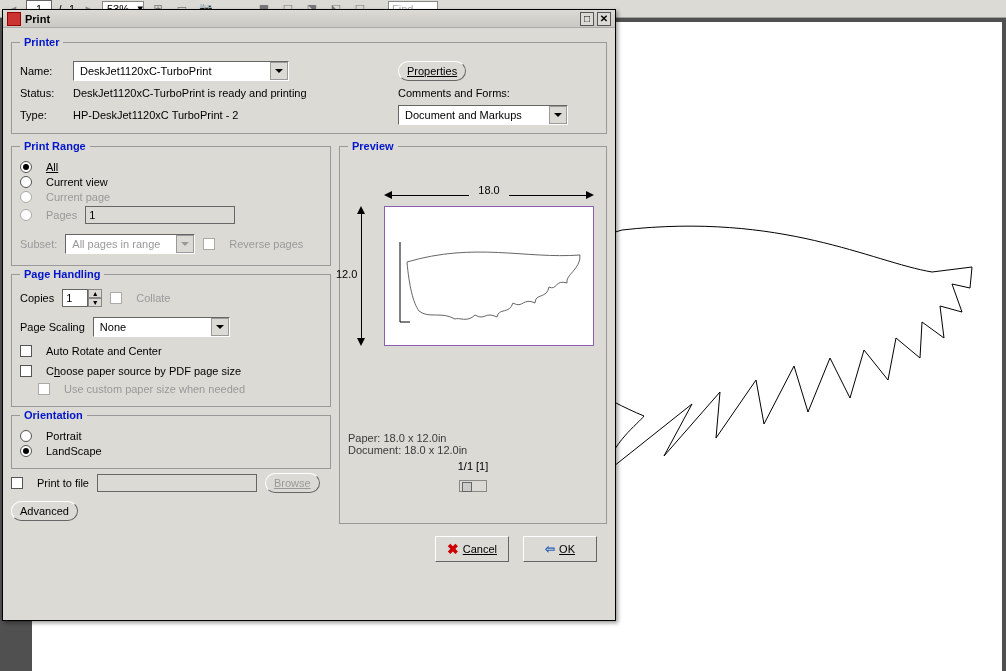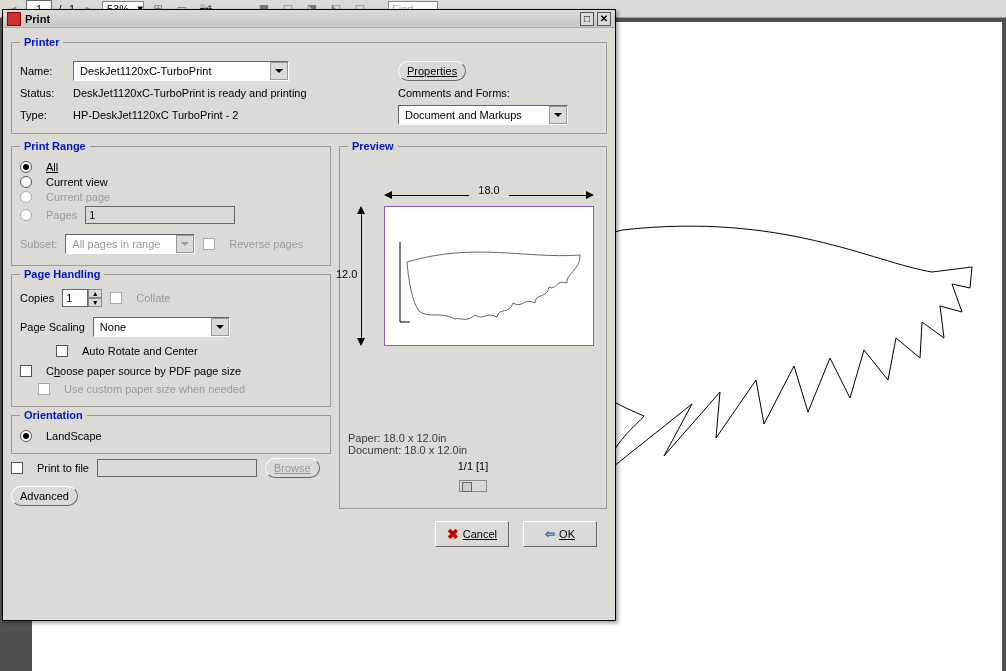--- a/index.html
+++ b/index.html
@@ -218,36 +218,40 @@
             <span class="lbl">Page Scaling</span>
             <div class="combo" style="width:137px;">
               <span class="combo-text">None</span>
               <span class="combo-btn">
                   <svg viewBox="0 0 8 8">
                     <path d="M0 2 L4 6 L8 2 Z" fill="#000"></path>
                   </svg>
                 </span>
             </div>
           </div>
-          <div class="row" style="margin-top:8px;margin-left:36px;">
+          <div class="row" style="margin-top:8px;">
               <span class="check"></span>
               <span>Auto Rotate and Center</span>
             </div>
           <div class="row" style="margin-top:8px;">
               <span class="check"></span>
               <span>C<span class="underline-first">h</span>oose paper source by PDF page size</span>
             </div>
           <div class="row disabled-text" style="margin-left:18px; margin-top:6px;">
               <span class="check disabled"></span>
               <span>Use custom paper size when needed</span>
             </div>
         </fieldset>
 
         <fieldset>
           <legend>Orientation</legend>
+          <div class="row">
+              <span class="radio"></span>
+              <span>Portrait</span>
+            </div>
           <div class="row">
               <span class="radio on"></span>
               <span>LandScape</span>
             </div>
         </fieldset>
 
         <div class="row" style="margin-top:4px;">
           <span class="check"></span>
             <span>Print to file</span>
           <input type="text" style="width: 160px; background: rgb(220, 218, 213);">

